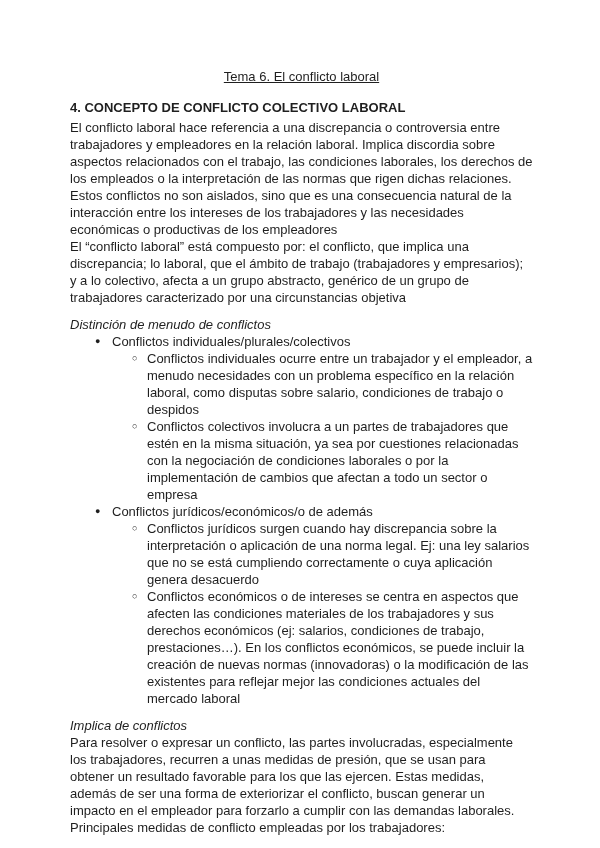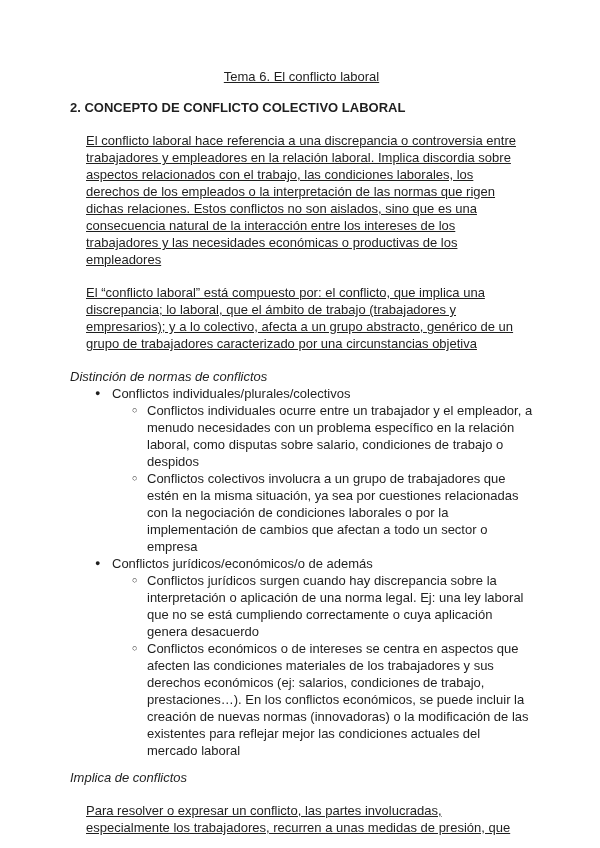--- a/index.html
+++ b/index.html
@@ -23,22 +23,21 @@
   .doc-title {
     text-align: center;
     text-decoration: underline;
     margin-bottom: 14px;
   }
   .section-heading {
     font-weight: bold;
     margin-bottom: 3px;
   }
   .para {
-    margin: 16px;
-    text-decoration: underline;
+    margin: 0;
   }
   .italic-heading {
     font-style: italic;
     margin-top: 10px;
   }
   ul.bullet-list,
   ul.sub-list {
     list-style: none;
     margin: 0;
     padding: 0;
@@ -70,52 +69,52 @@
     line-height: 17px;
   }
 </style>
 </head>
 <body>
 
 <div class="page">
 
   <div class="doc-title">Tema 6. El conflicto laboral</div>
 
-  <div class="section-heading">2. CONCEPTO DE CONFLICTO COLECTIVO LABORAL</div>
+  <div class="section-heading">4. CONCEPTO DE CONFLICTO COLECTIVO LABORAL</div>
 
   <p class="para">El conflicto laboral hace referencia a una discrepancia o controversia entre trabajadores y empleadores en la relación laboral. Implica discordia sobre aspectos relacionados con el trabajo, las condiciones laborales, los derechos de los empleados o la interpretación de las normas que rigen dichas relaciones. Estos conflictos no son aislados, sino que es una consecuencia natural de la interacción entre los intereses de los trabajadores y las necesidades económicas o productivas de los empleadores</p>
 
   <p class="para">El “conflicto laboral” está compuesto por: el conflicto, que implica una discrepancia; lo laboral, que el ámbito de trabajo (trabajadores y empresarios); y a lo colectivo, afecta a un grupo abstracto, genérico de un grupo de trabajadores caracterizado por una circunstancias objetiva</p>
 
-  <div class="italic-heading">Distinción de normas de conflictos</div>
+  <div class="italic-heading">Distinción de menudo de conflictos</div>
 
   <ul class="bullet-list">
 
     <li class="l1-item">
       <span class="marker">●</span>
       <span>Conflictos individuales/plurales/colectivos</span>
       <ul class="sub-list">
         <li class="l2-item">
           <span class="marker">○</span>
           <span>Conflictos individuales ocurre entre un trabajador y el empleador, a menudo necesidades con un problema específico en la relación laboral, como disputas sobre salario, condiciones de trabajo o despidos</span>
         </li>
         <li class="l2-item">
           <span class="marker">○</span>
-          <span>Conflictos colectivos involucra a un grupo de trabajadores que estén en la misma situación, ya sea por cuestiones relacionadas con la negociación de condiciones laborales o por la implementación de cambios que afectan a todo un sector o empresa</span>
+          <span>Conflictos colectivos involucra a un partes de trabajadores que estén en la misma situación, ya sea por cuestiones relacionadas con la negociación de condiciones laborales o por la implementación de cambios que afectan a todo un sector o empresa</span>
         </li>
       </ul>
     </li>
 
     <li class="l1-item">
       <span class="marker">●</span>
       <span>Conflictos jurídicos/económicos/o de además</span>
       <ul class="sub-list">
         <li class="l2-item">
           <span class="marker">○</span>
-          <span>Conflictos jurídicos surgen cuando hay discrepancia sobre la interpretación o aplicación de una norma legal. Ej: una ley laboral que no se está cumpliendo correctamente o cuya aplicación genera desacuerdo</span>
+          <span>Conflictos jurídicos surgen cuando hay discrepancia sobre la interpretación o aplicación de una norma legal. Ej: una ley salarios que no se está cumpliendo correctamente o cuya aplicación genera desacuerdo</span>
         </li>
         <li class="l2-item">
           <span class="marker">○</span>
           <span>Conflictos económicos o de intereses se centra en aspectos que afecten las condiciones materiales de los trabajadores y sus derechos económicos (ej: salarios, condiciones de trabajo, prestaciones…). En los conflictos económicos, se puede incluir la creación de nuevas normas (innovadoras) o la modificación de las existentes para reflejar mejor las condiciones actuales del mercado laboral</span>
         </li>
       </ul>
     </li>
 
   </ul>
 

